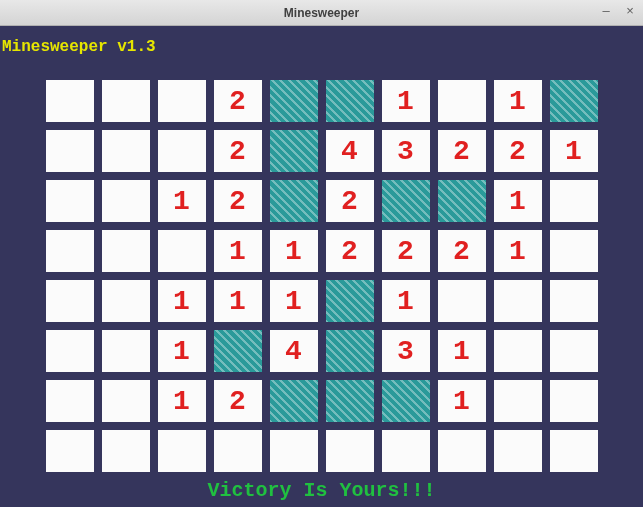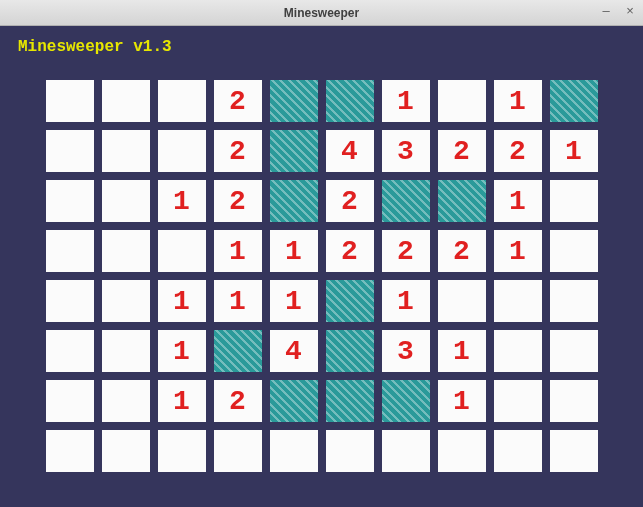--- a/index.html
+++ b/index.html
@@ -55,21 +55,21 @@
     flex: 1;
     background: #35355c;
     position: relative;
     padding: 12px 0 0 0;
   }
   .version {
     color: #e6e600;
     font-family: "Courier New", monospace;
     font-size: 16px;
     font-weight: bold;
-    padding-left: 18px;
+    padding-left: 2px;
   }
   .grid {
     margin: 24px auto 0 auto;
     width: 556px;
     display: grid;
     grid-template-columns: repeat(10, 48px);
     grid-template-rows: repeat(8, 42px);
     gap: 8px 8px;
     justify-content: center;
   }
@@ -193,15 +193,16 @@
         <div class="cell"></div>
         <div class="cell"></div>
         <div class="cell"></div>
         <div class="cell"></div>
         <div class="cell"></div>
         <div class="cell"></div>
         <div class="cell"></div>
         <div class="cell"></div>
       </div>
     <div class="msg">
+      <div>Victory Is Yours!!!</div>
     </div>
   </div>
 </div>
 
 </body></html>

